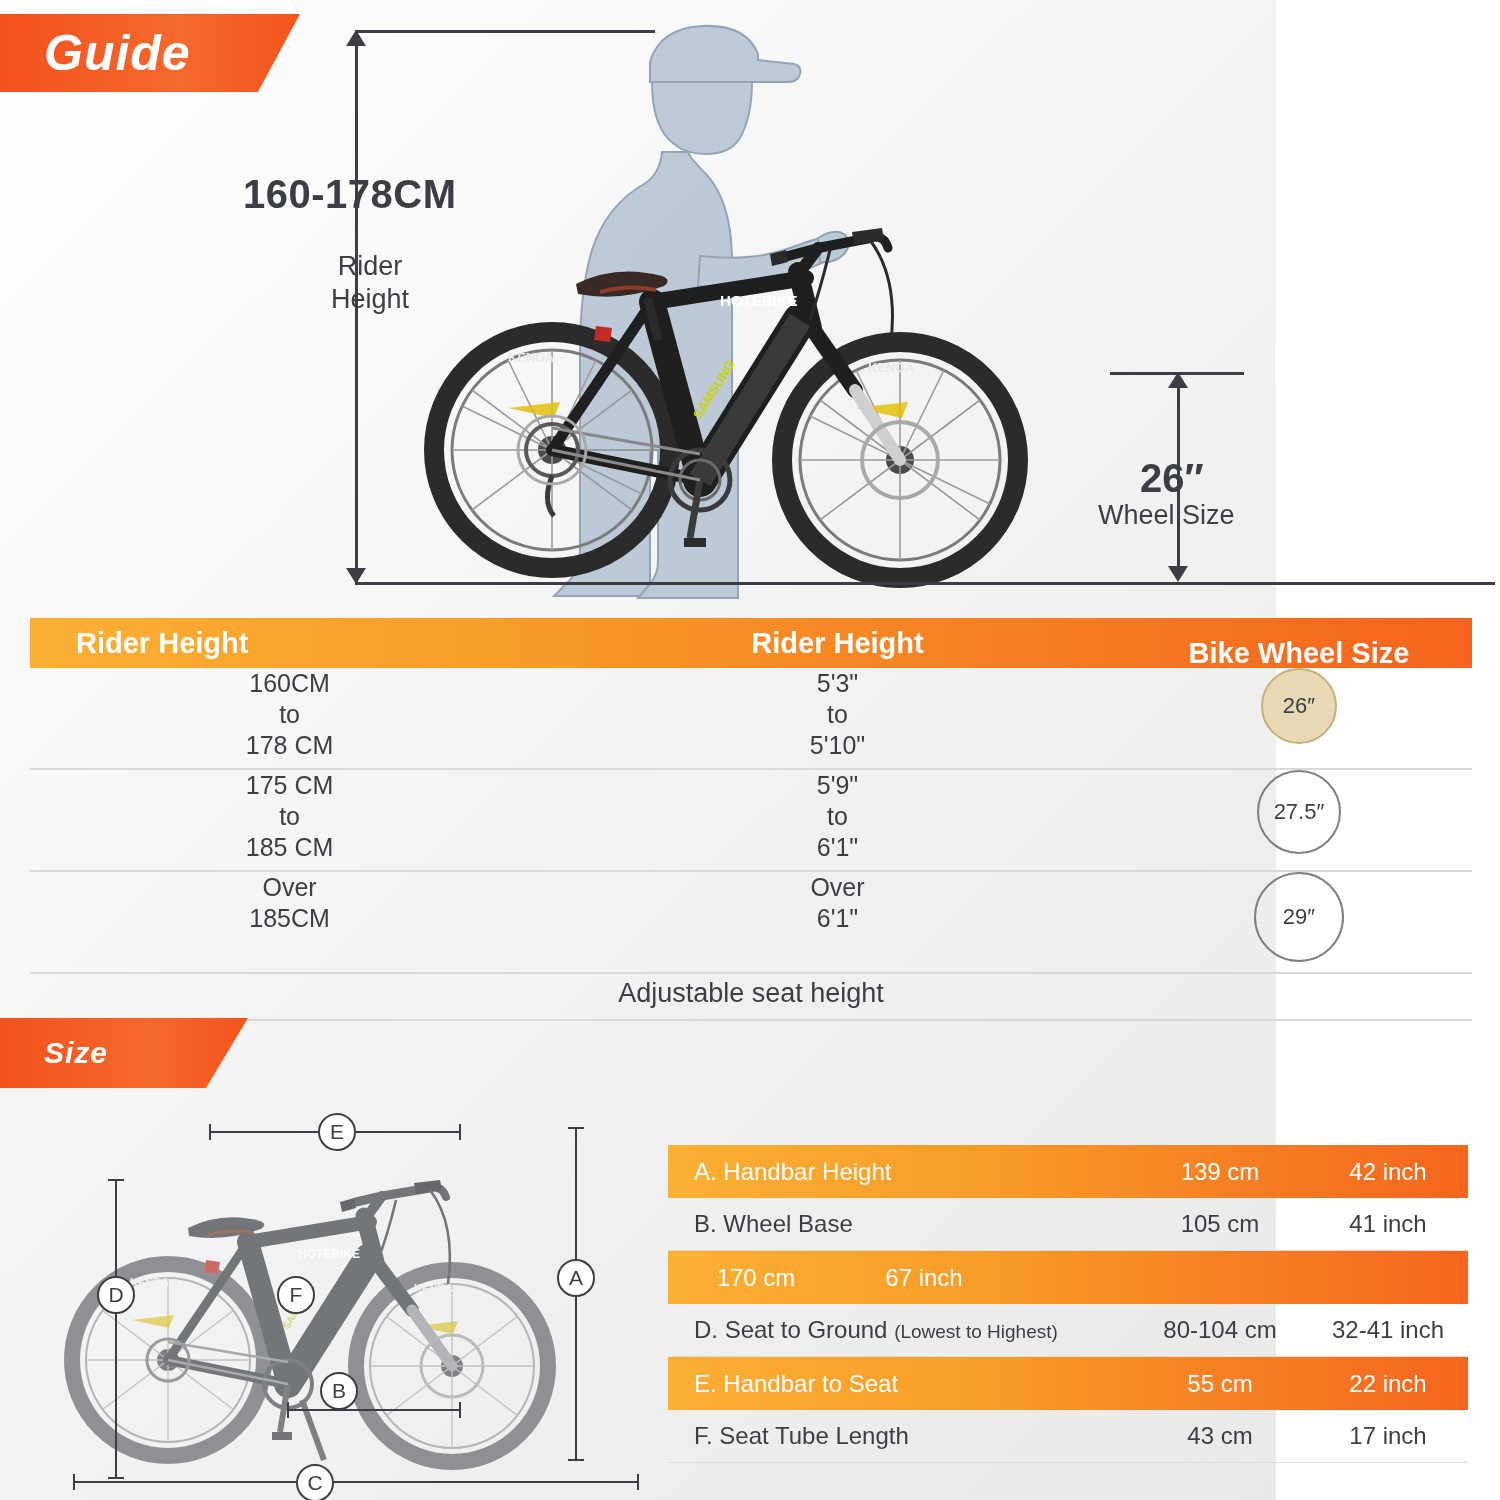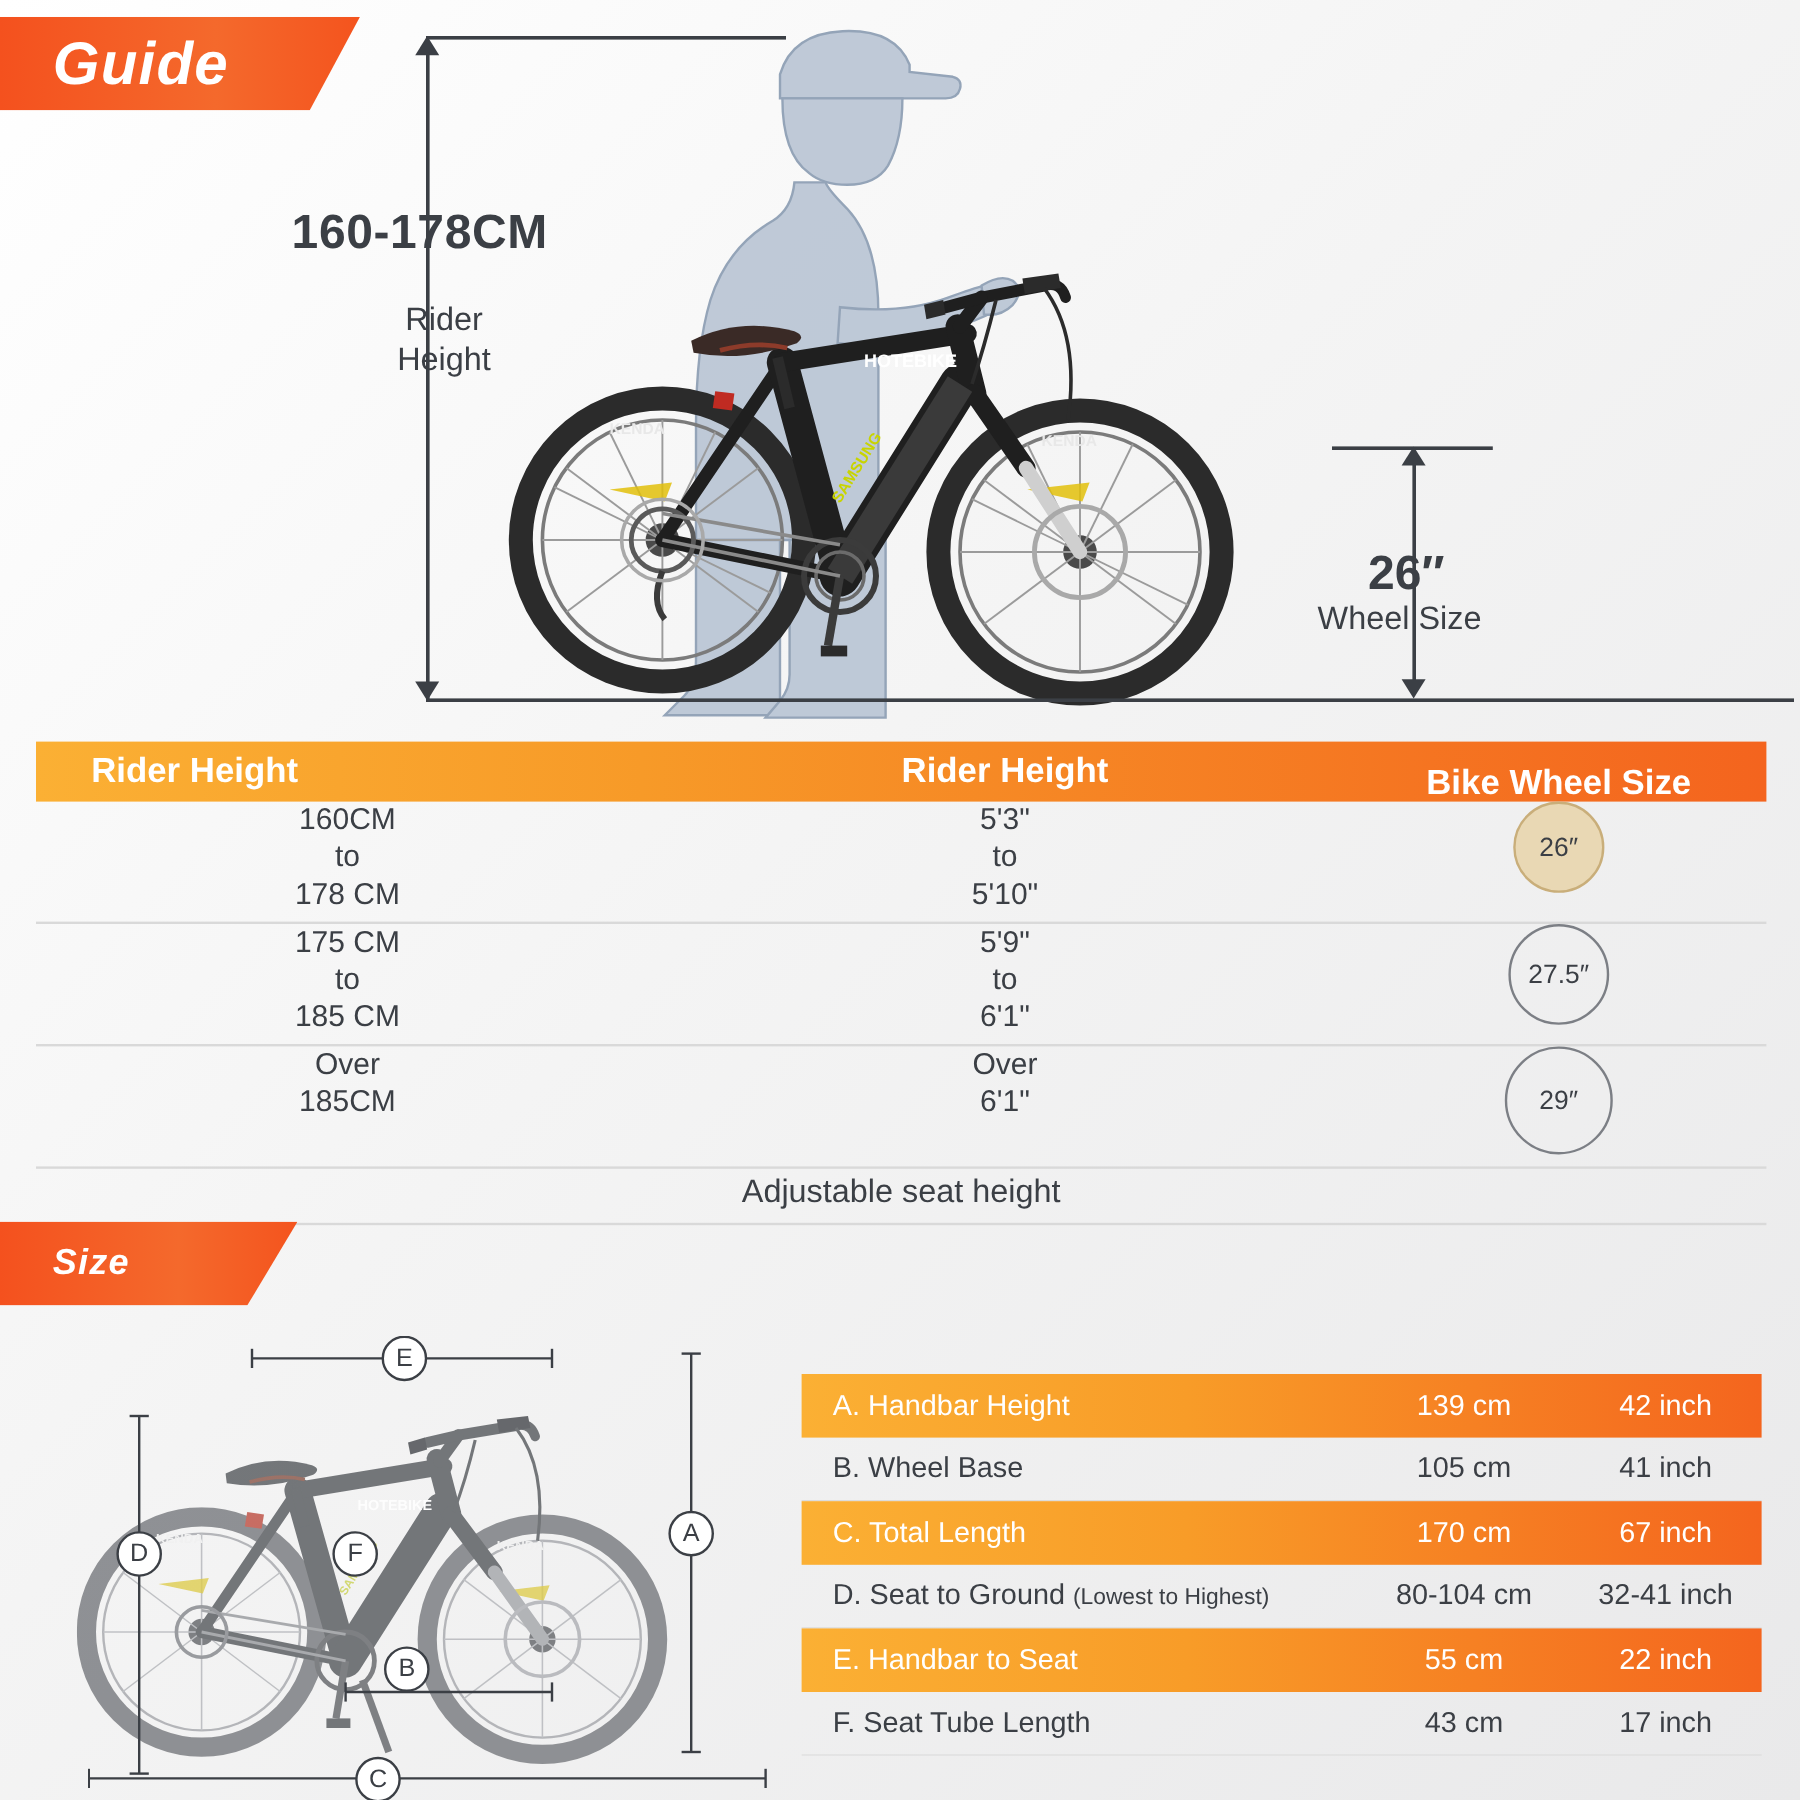--- a/index.html
+++ b/index.html
@@ -12,21 +12,21 @@
     font-family: "Liberation Sans", sans-serif;
     background: #ffffff;
     color: #3b3f45;
     overflow: hidden;
     position: relative;
   }
 
   
   .page {
     position: relative;
-    width: 1500px;
+    width: 1276px;
     height: 1500px;
     background: linear-gradient(135deg, #ffffff 0%, #f4f4f4 45%, #e9e9ea 100%);
   }
 
   
   .ribbon {
     position: absolute;
     left: 0;
     background: linear-gradient(90deg, #f4511e 0%, #f4692c 60%, #f4541e 100%);
     color: #ffffff;
@@ -560,21 +560,20 @@
       <div class="lbl">A. Handbar Height</div>
       <div class="cm">139 cm</div>
       <div class="inch">42 inch</div>
     </div>
     <div class="t2-row">
       <div class="lbl">B. Wheel Base</div>
       <div class="cm">105 cm</div>
       <div class="inch">41 inch</div>
     </div>
     <div class="t2-row hl">
-      <div class="lbl">C. Total Length</div>
       <div class="cm">170 cm</div>
       <div class="inch">67 inch</div>
     </div>
     <div class="t2-row">
       <div class="lbl">
         <span>D. Seat to Ground</span>
         <span class="sub">(Lowest to Highest)</span>
       </div>
       <div class="cm">80-104 cm</div>
       <div class="inch">32-41 inch</div>

